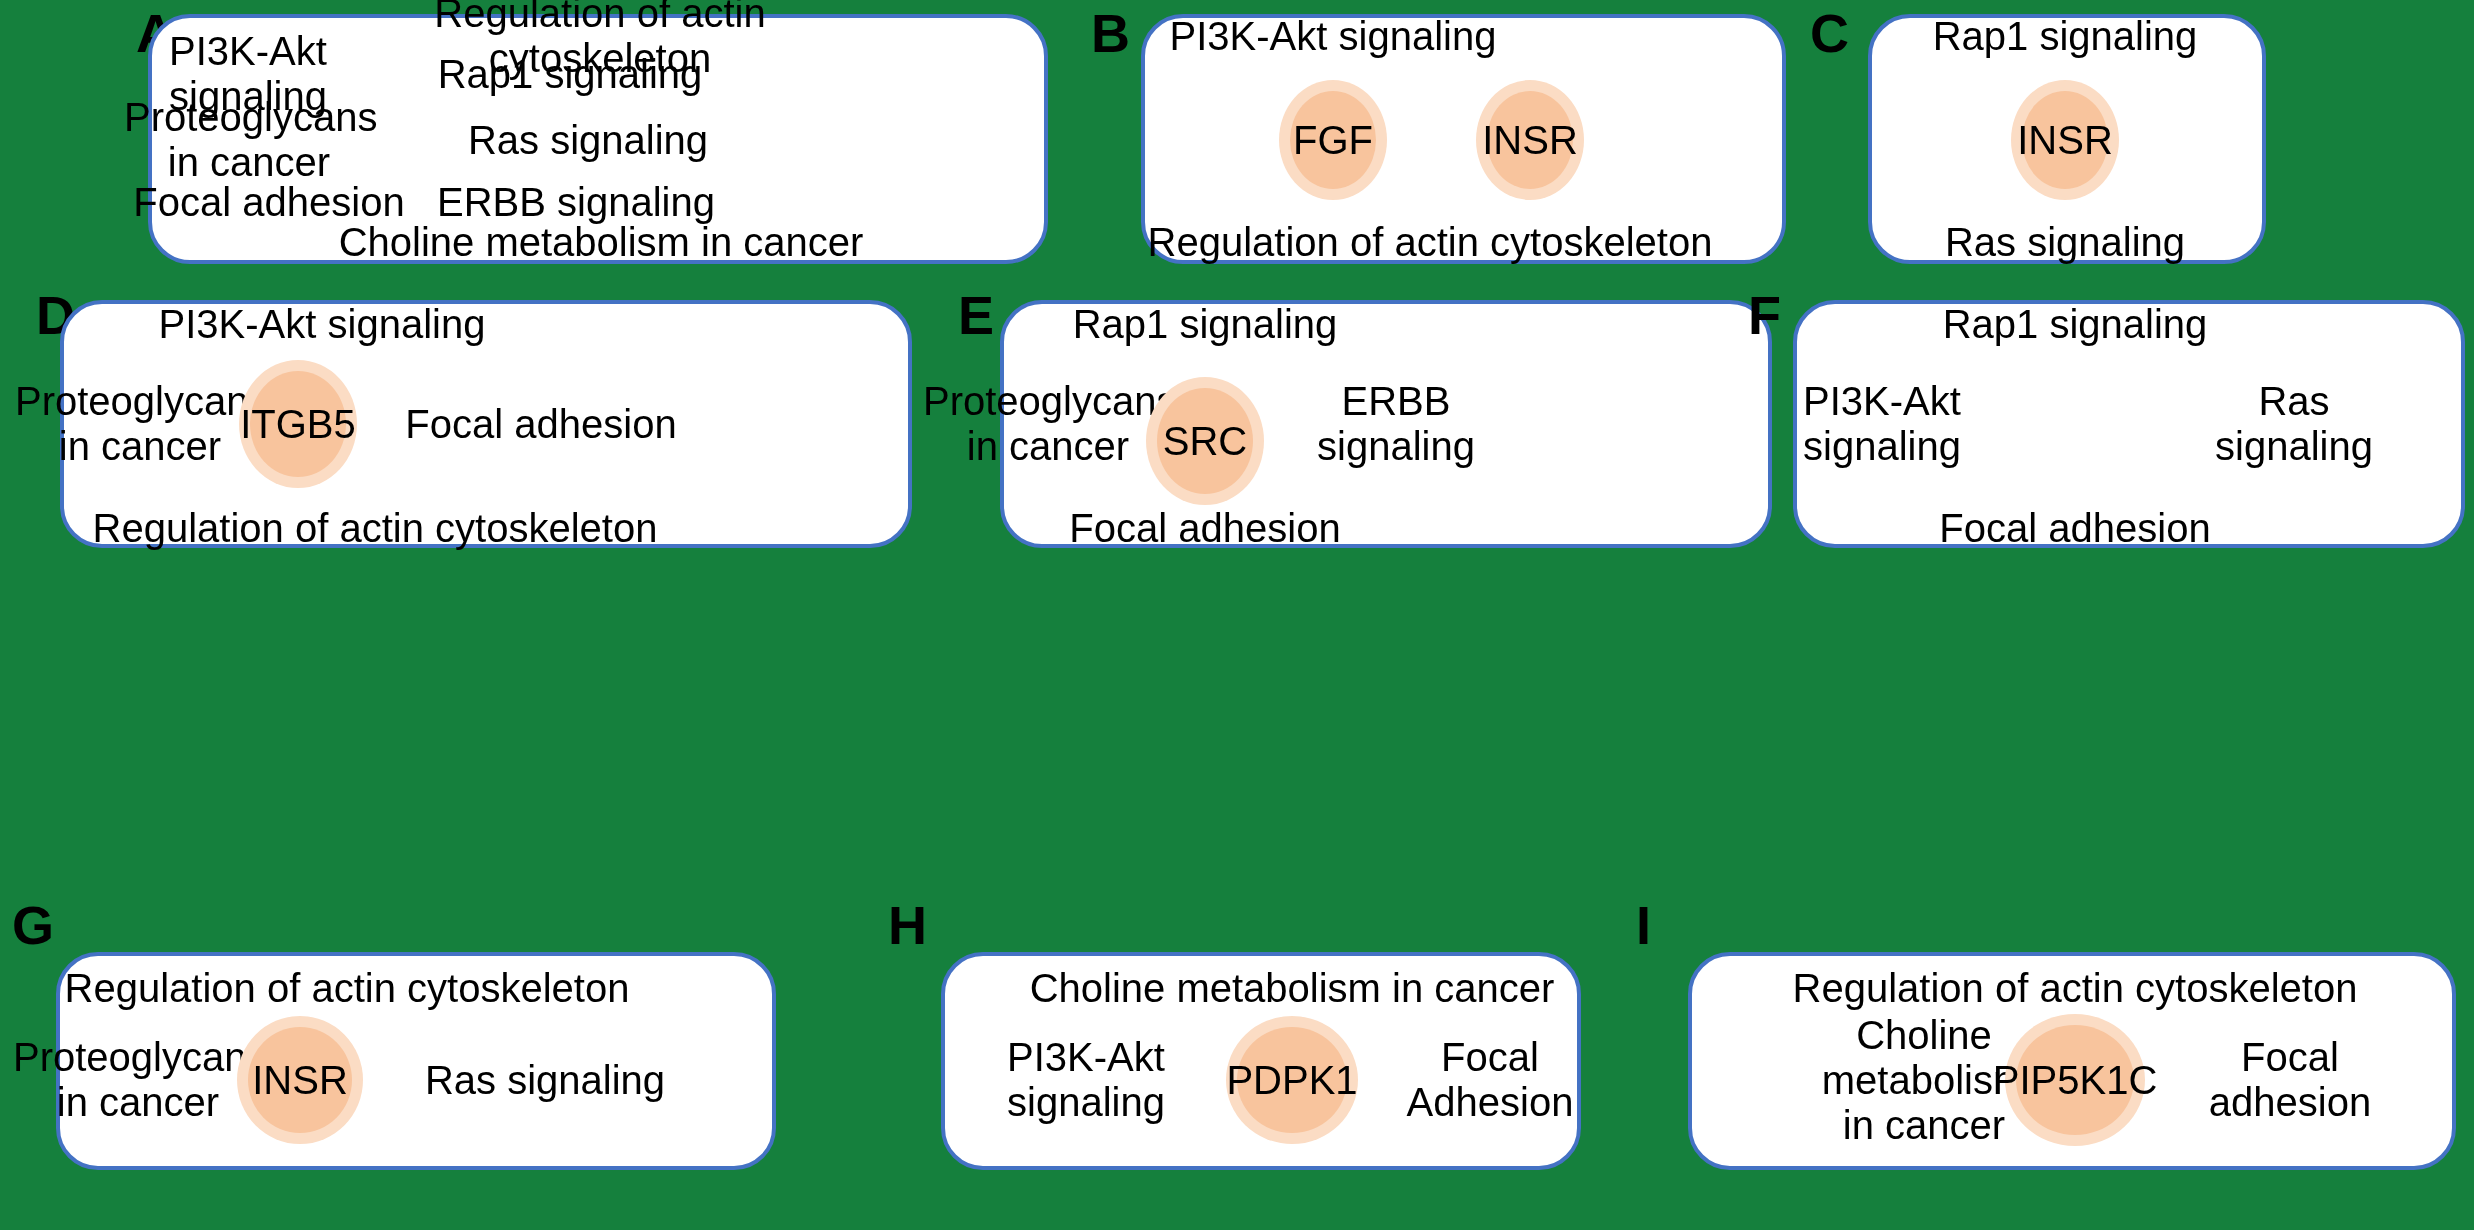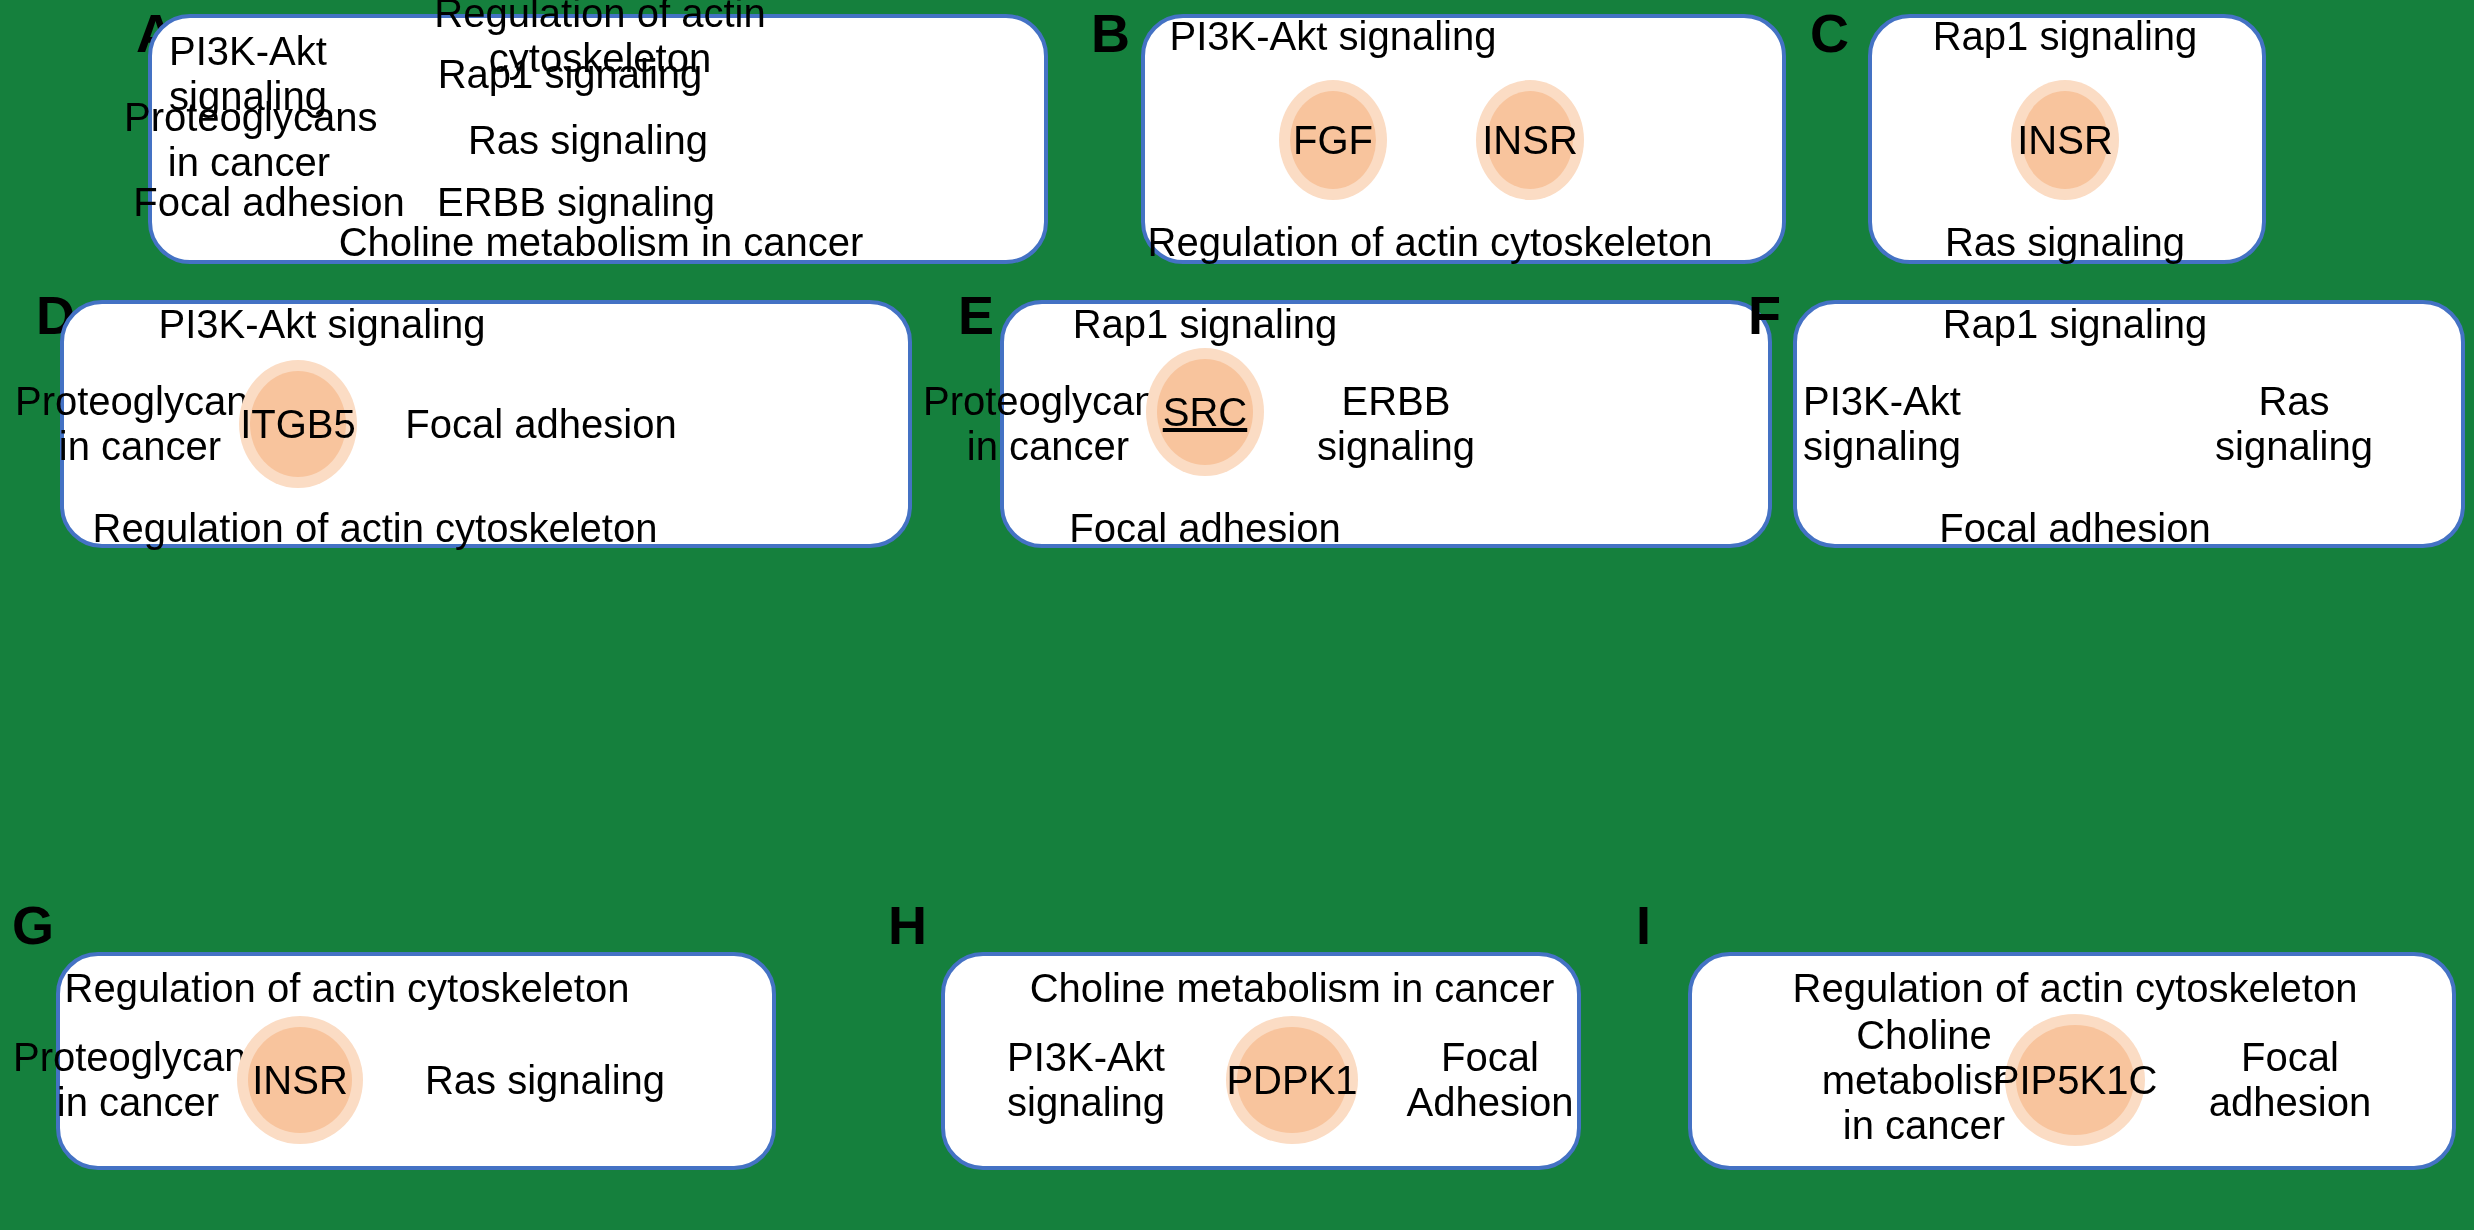--- a/index.html
+++ b/index.html
@@ -189,21 +189,21 @@
   <div class="panel-letter" style="left:958px;top:288px;">E</div>
   <div class="panel-box" style="left:1000px;top:300px;width:772px;height:248px;"></div>
 
   <div class="ptext" style="left:1205px;top:324px;width:330px;">Rap1 signaling</div>
   <div class="ptext" style="left:1048px;top:424px;width:250px;">Proteoglycans
 in cancer</div>
   <div class="ptext" style="left:1396px;top:424px;width:230px;">ERBB
 signaling</div>
   <div class="ptext" style="left:1205px;top:528px;width:340px;">Focal adhesion</div>
 
-  <div class="node" style="left:1205px;top:412px;width:118px;height:128px;text-decoration:underline;">
+  <div class="node" style="left:1205px;top:441px;width:118px;height:128px;">
     <span class="node-core" style="width:96px;height:106px;"></span>
     <span class="node-label">SRC</span>
   </div>
 
   <div class="panel-letter" style="left:1748px;top:288px;">F</div>
   <div class="panel-box" style="left:1793px;top:300px;width:672px;height:248px;"></div>
 
   <div class="ptext" style="left:2075px;top:324px;width:330px;">Rap1 signaling</div>
   <div class="ptext" style="left:1882px;top:424px;width:215px;">PI3K-Akt
 signaling</div>

